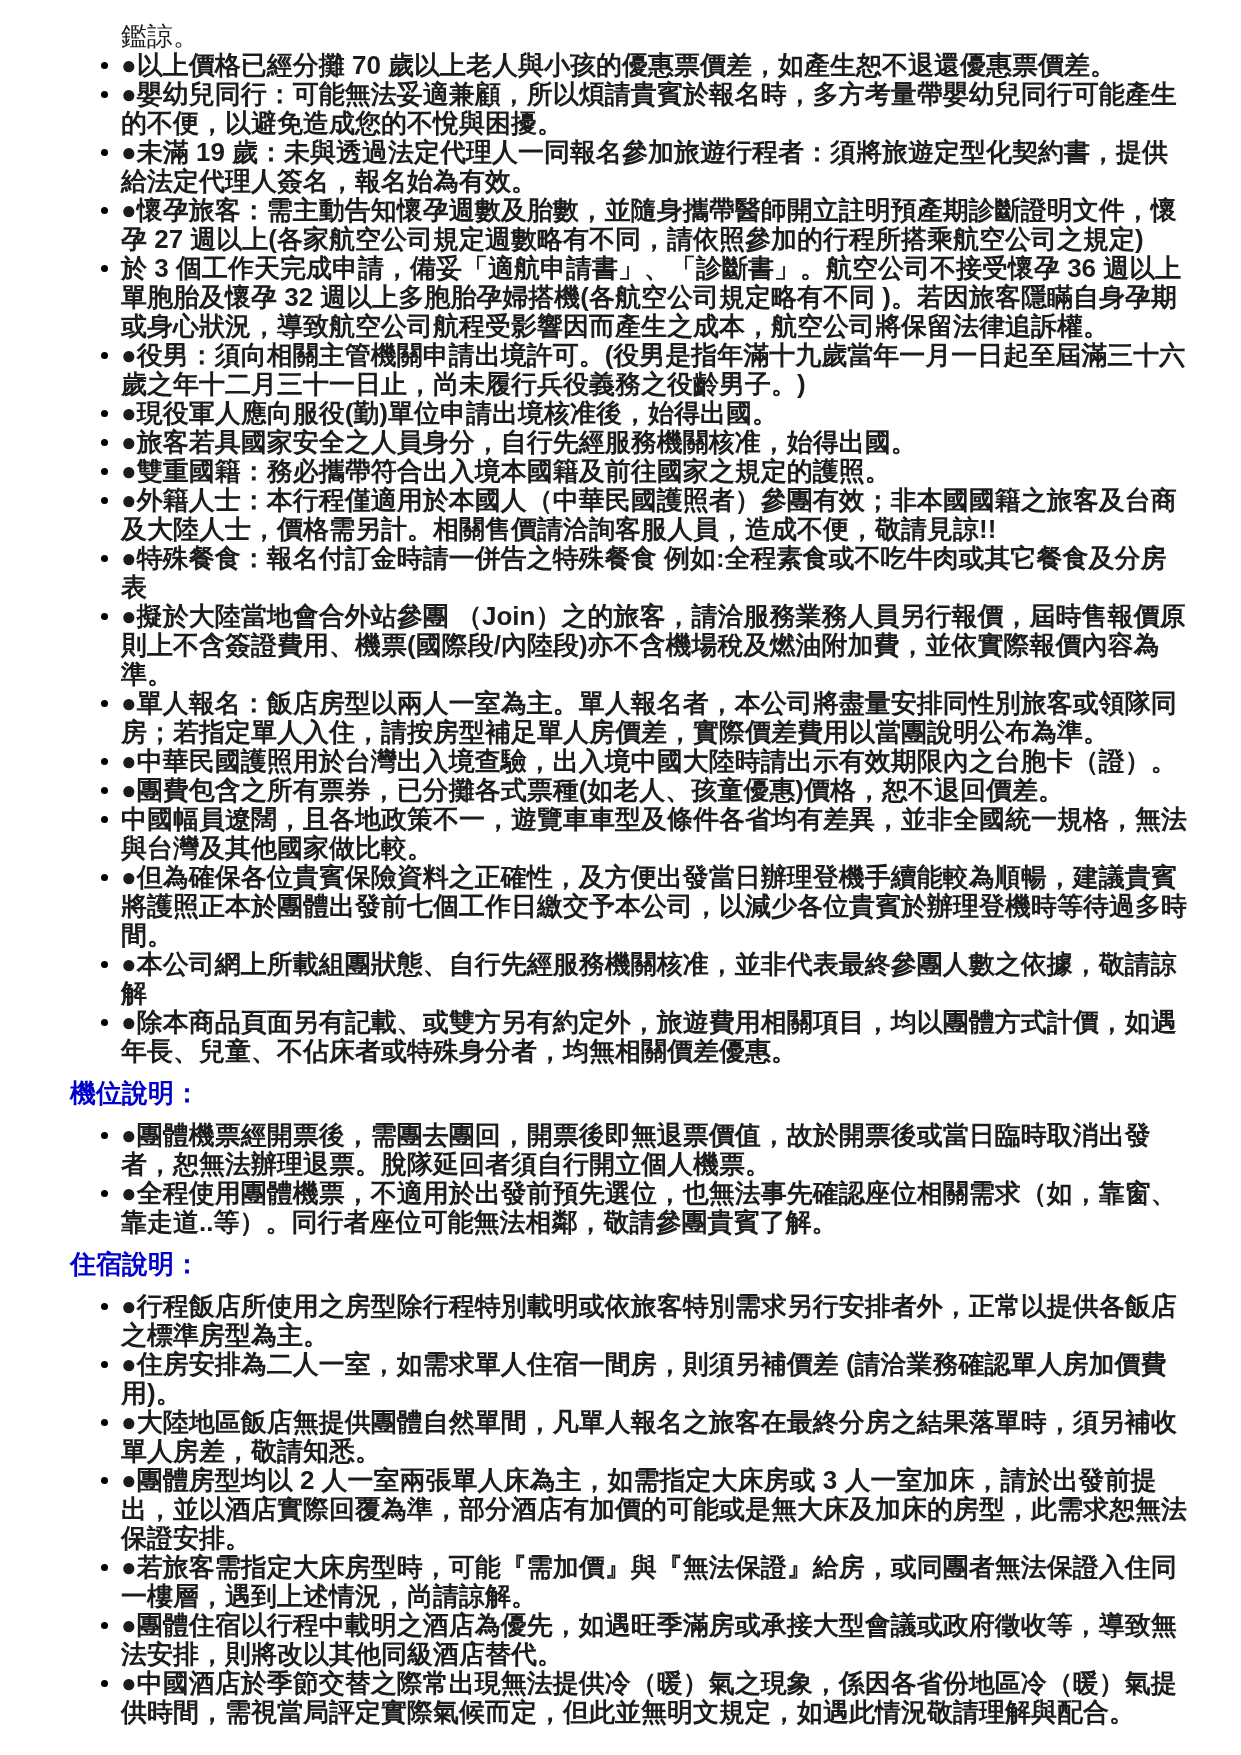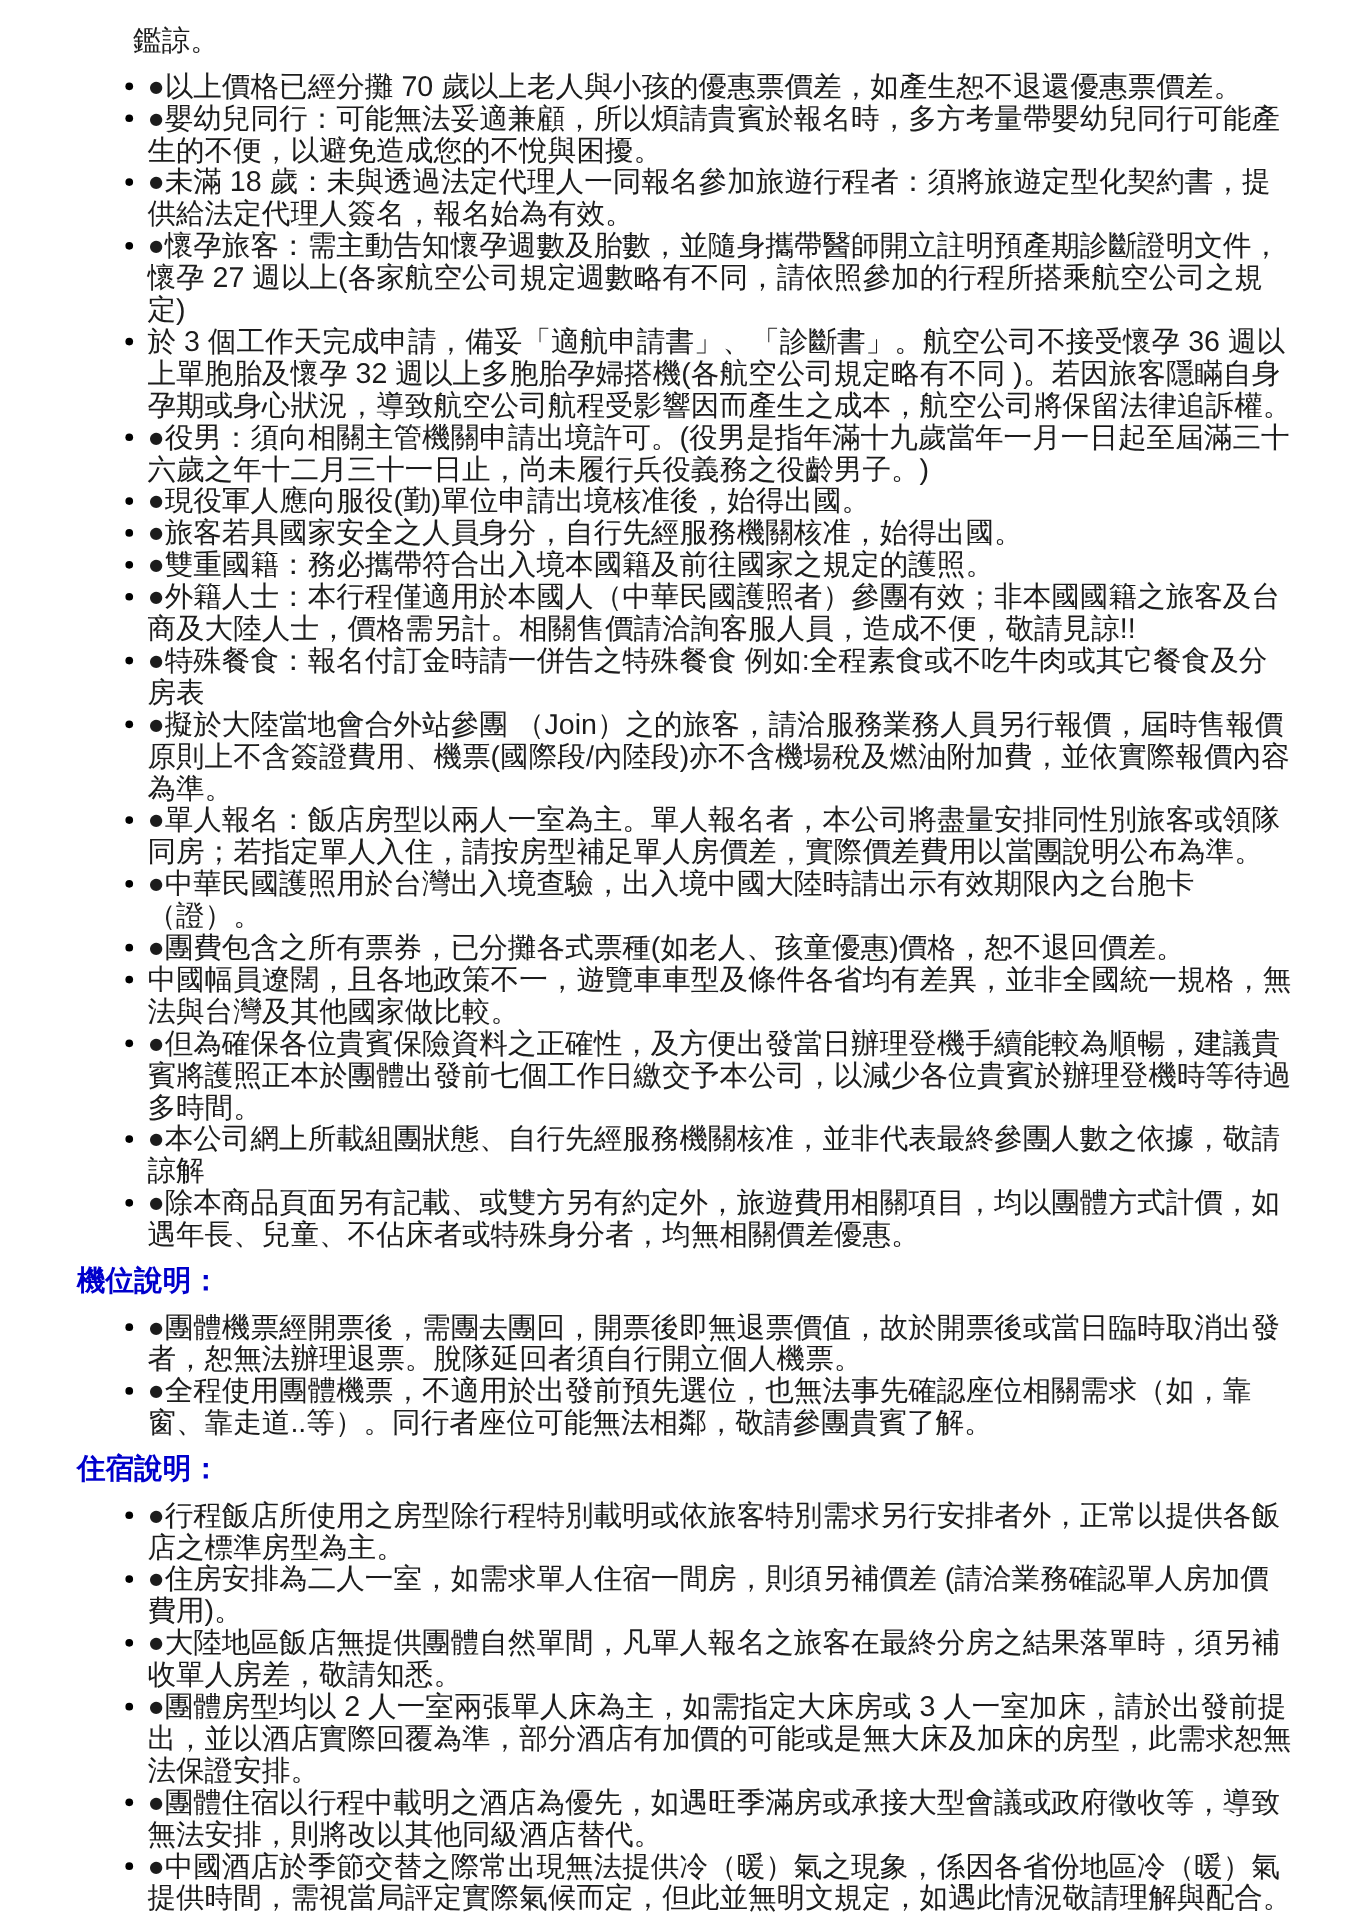--- a/index.html
+++ b/index.html
@@ -16,22 +16,23 @@
     line-height: 29px;
   }
   .doc { padding-top: 22px; }
 
   .intro-line {
     padding: 0 50px 0 121px;
   }
 
   ul.note-list {
     list-style: none;
-    margin: 13px;
+    margin: 0;
     padding: 0 50px 0 121px;
+    font-weight: bold;
   }
   ul.note-list > li {
     position: relative;
   }
   .bullet {
     position: absolute;
     left: -20px;
     top: 11px;
     width: 7px;
     height: 7px;
@@ -50,21 +51,21 @@
 </head>
 <body>
 
 <div class="doc">
 
   <div class="intro-line">鑑諒。</div>
 
   <ul class="note-list">
     <li><span class="bullet"></span><span>●以上價格已經分攤 70 歲以上老人與小孩的優惠票價差，如產生恕不退還優惠票價差。</span></li>
     <li><span class="bullet"></span><span>●嬰幼兒同行：可能無法妥適兼顧，所以煩請貴賓於報名時，多方考量帶嬰幼兒同行可能產生的不便，以避免造成您的不悅與困擾。</span></li>
-    <li><span class="bullet"></span><span>●未滿 18 歲：未與透過法定代理人一同報名參加旅遊行程者：須將旅遊定型化契約書，提供給法定代理人簽名，報名始為有效。</span></li>
+    <li><span class="bullet"></span><span>●未滿 19 歲：未與透過法定代理人一同報名參加旅遊行程者：須將旅遊定型化契約書，提供給法定代理人簽名，報名始為有效。</span></li>
     <li><span class="bullet"></span><span>●懷孕旅客：需主動告知懷孕週數及胎數，並隨身攜帶醫師開立註明預產期診斷證明文件，懷孕 27 週以上(各家航空公司規定週數略有不同，請依照參加的行程所搭乘航空公司之規定)</span></li>
     <li><span class="bullet"></span><span>於 3 個工作天完成申請，備妥「適航申請書」、「診斷書」。航空公司不接受懷孕 36 週以上單胞胎及懷孕 32 週以上多胞胎孕婦搭機(各航空公司規定略有不同 )。若因旅客隱瞞自身孕期或身心狀況，導致航空公司航程受影響因而產生之成本，航空公司將保留法律追訴權。</span></li>
     <li><span class="bullet"></span><span>●役男：須向相關主管機關申請出境許可。(役男是指年滿十九歲當年一月一日起至屆滿三十六歲之年十二月三十一日止，尚未履行兵役義務之役齡男子。)</span></li>
     <li><span class="bullet"></span><span>●現役軍人應向服役(勤)單位申請出境核准後，始得出國。</span></li>
     <li><span class="bullet"></span><span>●旅客若具國家安全之人員身分，自行先經服務機關核准，始得出國。</span></li>
     <li><span class="bullet"></span><span>●雙重國籍：務必攜帶符合出入境本國籍及前往國家之規定的護照。</span></li>
     <li><span class="bullet"></span><span>●外籍人士：本行程僅適用於本國人（中華民國護照者）參團有效；非本國國籍之旅客及台商及大陸人士，價格需另計。相關售價請洽詢客服人員，造成不便，敬請見諒!!</span></li>
     <li><span class="bullet"></span><span>●特殊餐食：報名付訂金時請一併告之特殊餐食 例如:全程素食或不吃牛肉或其它餐食及分房表</span></li>
     <li><span class="bullet"></span><span>●擬於大陸當地會合外站參團 （Join）之的旅客，請洽服務業務人員另行報價，屆時售報價原則上不含簽證費用、機票(國際段/內陸段)亦不含機場稅及燃油附加費，並依實際報價內容為準。</span></li>
     <li><span class="bullet"></span><span>●單人報名：飯店房型以兩人一室為主。單人報名者，本公司將盡量安排同性別旅客或領隊同房；若指定單人入住，請按房型補足單人房價差，實際價差費用以當團說明公布為準。</span></li>
@@ -83,17 +84,18 @@
     <li><span class="bullet"></span><span>●全程使用團體機票，不適用於出發前預先選位，也無法事先確認座位相關需求（如，靠窗、靠走道..等）。同行者座位可能無法相鄰，敬請參團貴賓了解。</span></li>
   </ul>
 
   <h2 class="section-heading">住宿說明：</h2>
 
   <ul class="note-list">
     <li><span class="bullet"></span><span>●行程飯店所使用之房型除行程特別載明或依旅客特別需求另行安排者外，正常以提供各飯店之標準房型為主。</span></li>
     <li><span class="bullet"></span><span>●住房安排為二人一室，如需求單人住宿一間房，則須另補價差 (請洽業務確認單人房加價費用)。</span></li>
     <li><span class="bullet"></span><span>●大陸地區飯店無提供團體自然單間，凡單人報名之旅客在最終分房之結果落單時，須另補收單人房差，敬請知悉。</span></li>
     <li><span class="bullet"></span><span>●團體房型均以 2 人一室兩張單人床為主，如需指定大床房或 3 人一室加床，請於出發前提出，並以酒店實際回覆為準，部分酒店有加價的可能或是無大床及加床的房型，此需求恕無法保證安排。</span></li>
+    <li><span class="bullet"></span><span>●若旅客需指定大床房型時，可能『需加價』與『無法保證』給房，或同團者無法保證入住同一樓層，遇到上述情況，尚請諒解。</span></li>
     <li><span class="bullet"></span><span>●團體住宿以行程中載明之酒店為優先，如遇旺季滿房或承接大型會議或政府徵收等，導致無法安排，則將改以其他同級酒店替代。</span></li>
     <li><span class="bullet"></span><span>●中國酒店於季節交替之際常出現無法提供冷（暖）氣之現象，係因各省份地區冷（暖）氣提供時間，需視當局評定實際氣候而定，但此並無明文規定，如遇此情況敬請理解與配合。</span></li>
   </ul>
 
 </div>
 
 </body></html>

